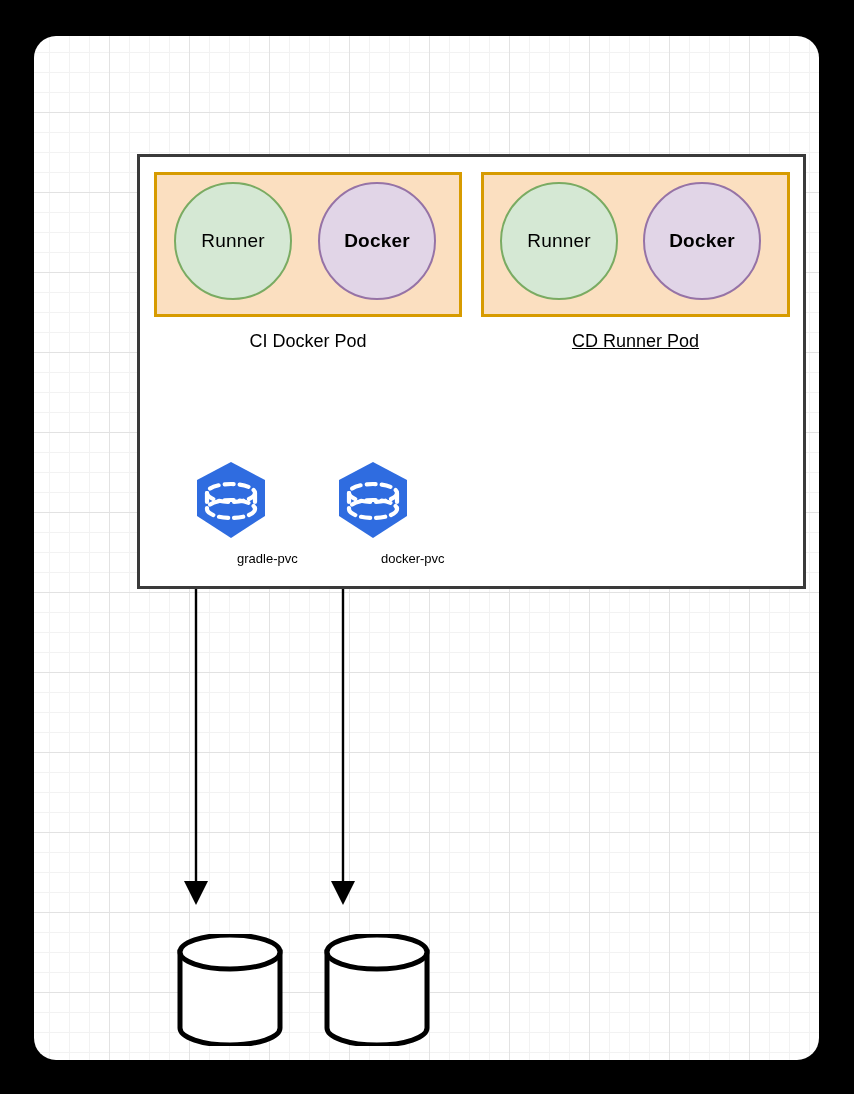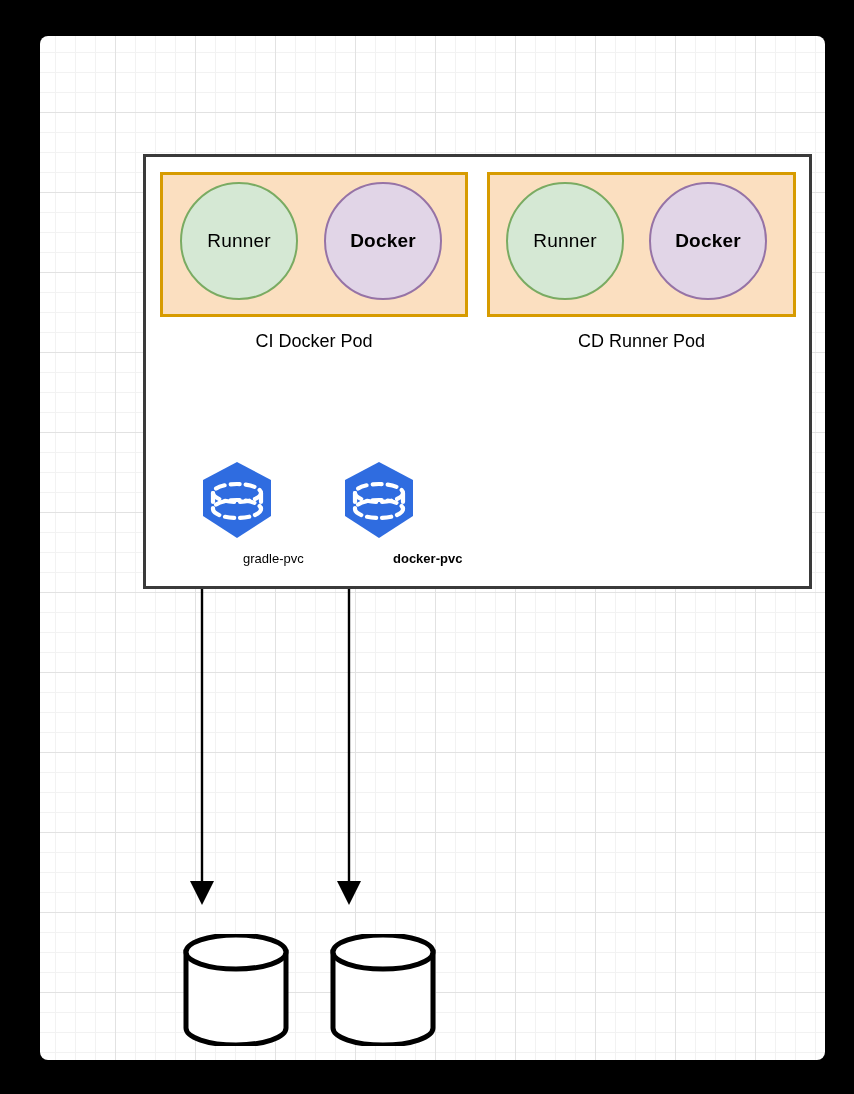--- a/index.html
+++ b/index.html
@@ -16,37 +16,37 @@
   }
   .stage {
     position: relative;
     width: 854px;
     height: 1094px;
     background: #000000;
   }
   
   .canvas {
     position: absolute;
-    left: 40px;
+    left: 34px;
     top: 36px;
     width: 785px;
     height: 1024px;
     background-color: #ffffff;
     background-image:
       linear-gradient(to right, #e2e2e2 1px, transparent 1px),
       linear-gradient(to bottom, #e2e2e2 1px, transparent 1px),
       linear-gradient(to right, #f2f2f2 1px, transparent 1px),
       linear-gradient(to bottom, #f2f2f2 1px, transparent 1px);
     background-size:
       80px 80px,
       80px 80px,
       20px 20px,
       20px 20px;
     background-position: -5px -4px, -5px -4px, -5px -4px, -5px -4px;
-    border-radius: 8px;
+    border-radius: 22px;
     overflow: hidden;
   }
   
   .cluster-box {
     position: absolute;
     left: 103px;
     top: 118px;
     width: 669px;
     height: 435px;
     border: 3px solid #3a3a3a;
@@ -96,40 +96,40 @@
   
   .pod-caption {
     position: absolute;
     top: 295px;
     font-size: 18px;
     color: #000000;
     text-align: center;
     white-space: nowrap;
   }
   .pod-caption.ci { left: 120px; width: 308px; }
-  .pod-caption.cd { left: 447px; width: 309px; }
+  .pod-caption.cd { left: 447px; width: 309px; text-decoration: underline; }
 
   
   .pvc {
     position: absolute;
     width: 84px;
     height: 80px;
   }
   .pvc.gradle { left: 155px; top: 424px; }
   .pvc.docker { left: 297px; top: 424px; }
 
   .pvc-caption {
     position: absolute;
     top: 515px;
     font-size: 13px;
     color: #000000;
     white-space: nowrap;
   }
   .pvc-caption.gradle { left: 203px; }
-  .pvc-caption.docker { left: 347px; font-weight: bold; margin-left: 6px; }
+  .pvc-caption.docker { left: 347px; font-weight: normal; }
 
   
   .cyl {
     position: absolute;
     width: 110px;
     height: 112px;
   }
   .cyl.gradle { left: 141px; top: 898px; }
   .cyl.docker { left: 288px; top: 898px; }
 

